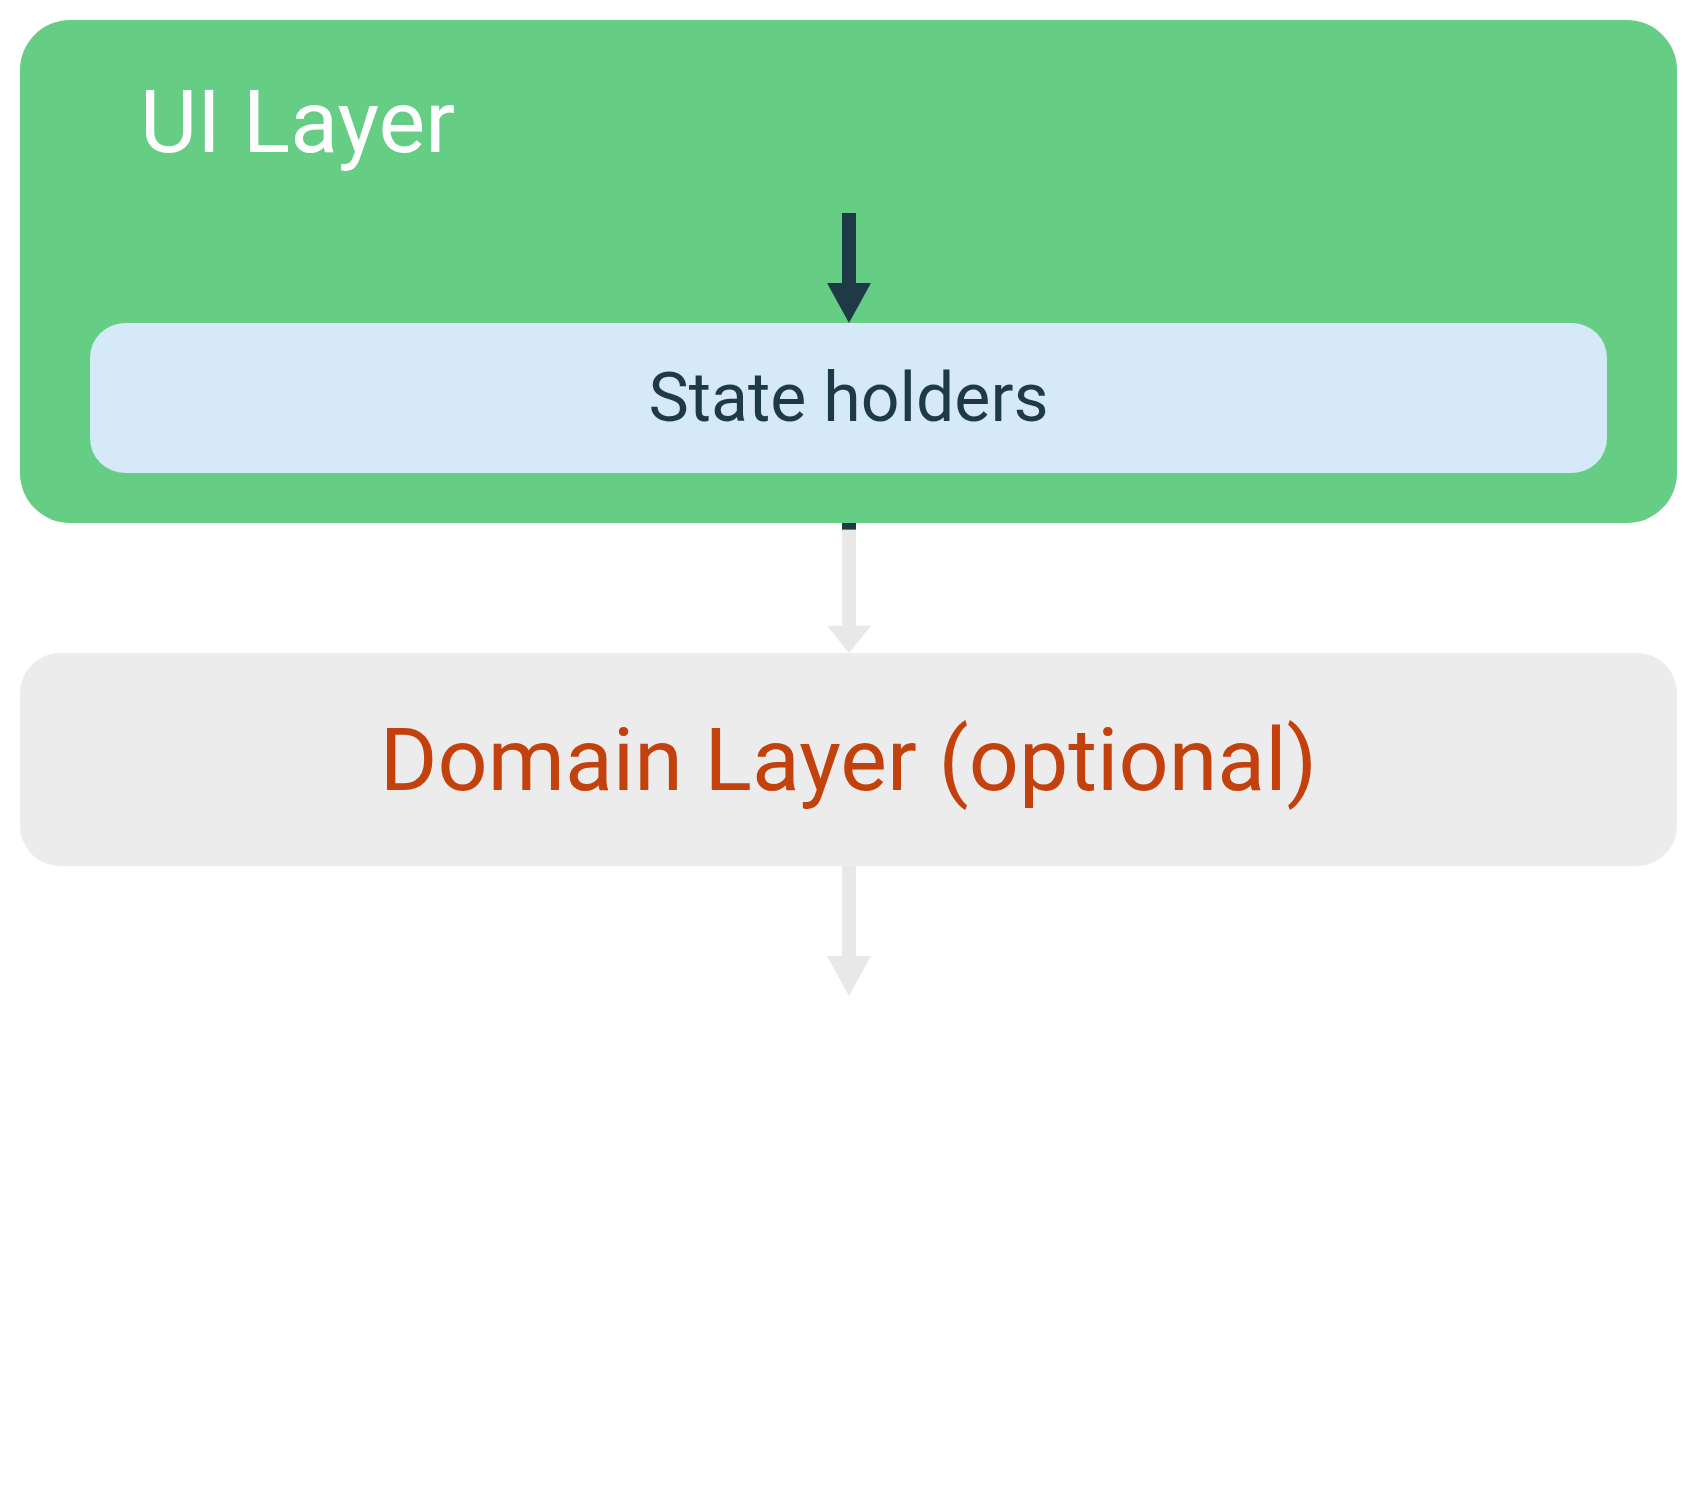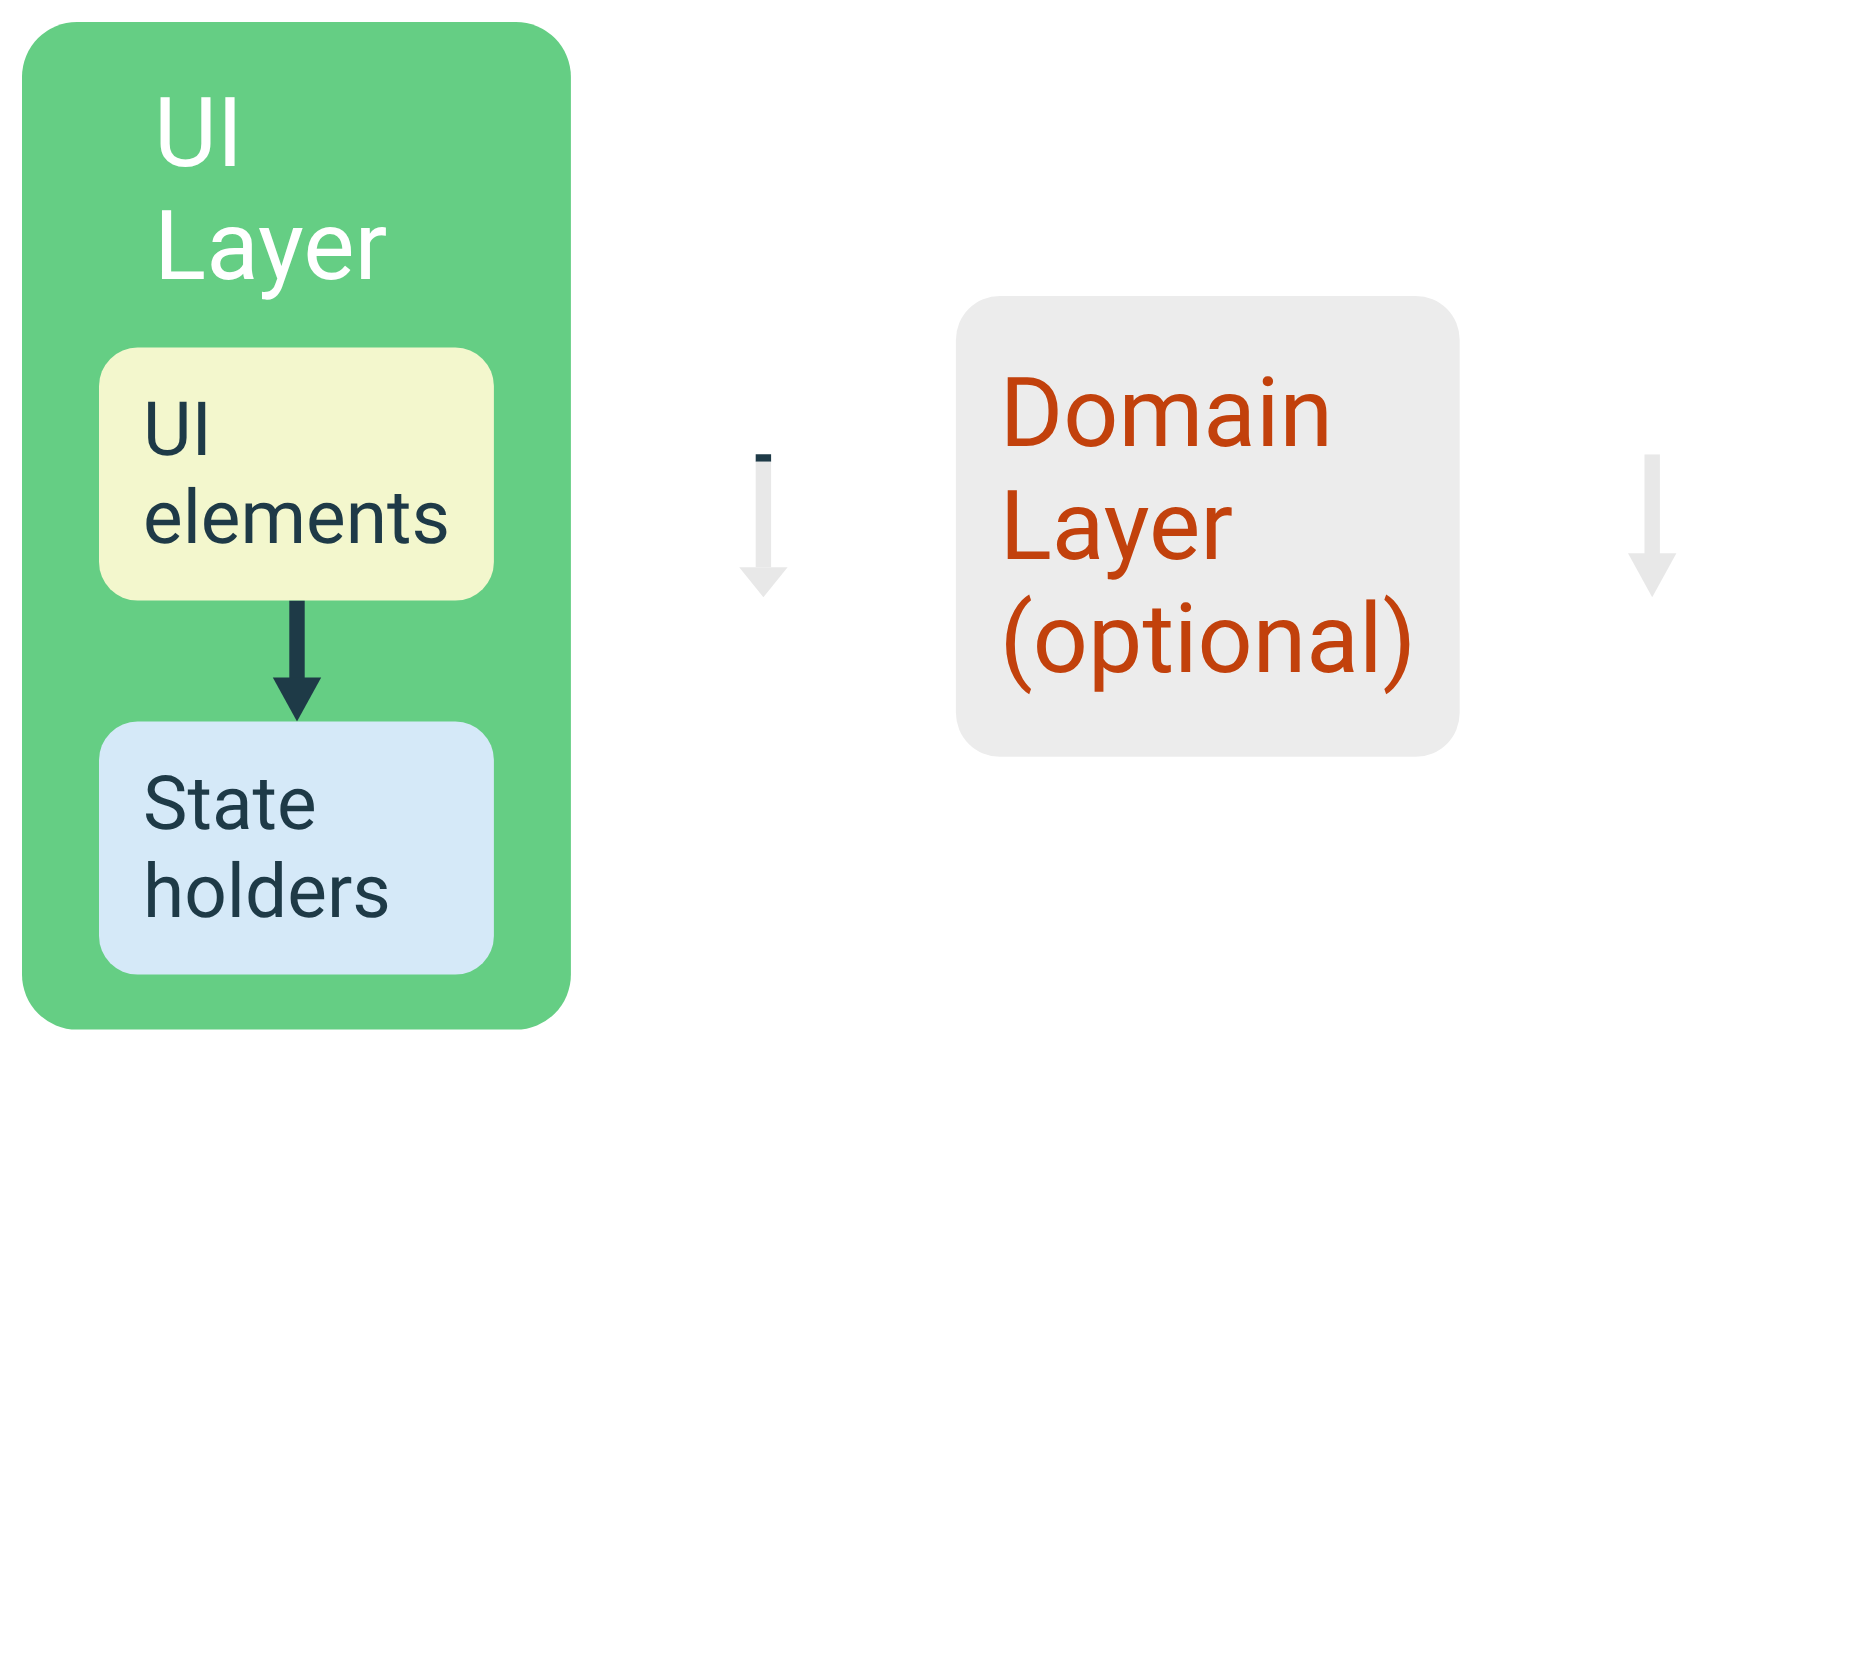--- a/index.html
+++ b/index.html
@@ -10,21 +10,21 @@
     body {
       font-family: -apple-system, BlinkMacSystemFont, 'Segoe UI', Roboto, Helvetica, Arial, sans-serif;
       background: #ffffff;
       width: 1697px;
       height: 1503px;
       padding: 20px;
     }
     .diagram {
       width: 100%;
       display: flex;
-      flex-direction: row;
+      flex-direction: column;
       align-items: center;
     }
     .ui-layer {
       width: 1657px;
       background: #65CE84;
       border-radius: 50px;
       padding: 50px 70px 50px 70px;
       position: relative;
     }
     .ui-layer-title {
@@ -89,23 +89,20 @@
     }
   </style>
 </head>
 <body>
 
 <div class="diagram">
 
   <div class="ui-layer">
     <div class="ui-layer-title">UI Layer</div>
 
-    <div class="inner-box ui-elements-box">
-      <span class="inner-box-text">UI elements</span>
-    </div>
 
     <div class="arrow-container">
       <svg class="arrow-dark-svg" viewBox="0 0 60 110">
         <line x1="30" y1="0" x2="30" y2="80" stroke="#1E3A47" stroke-width="14"></line>
         <polygon points="30,110 8,70 52,70" fill="#1E3A47"></polygon>
       </svg>
     </div>
 
     <div class="inner-box state-holders-box">
       <span class="inner-box-text">State holders</span>

